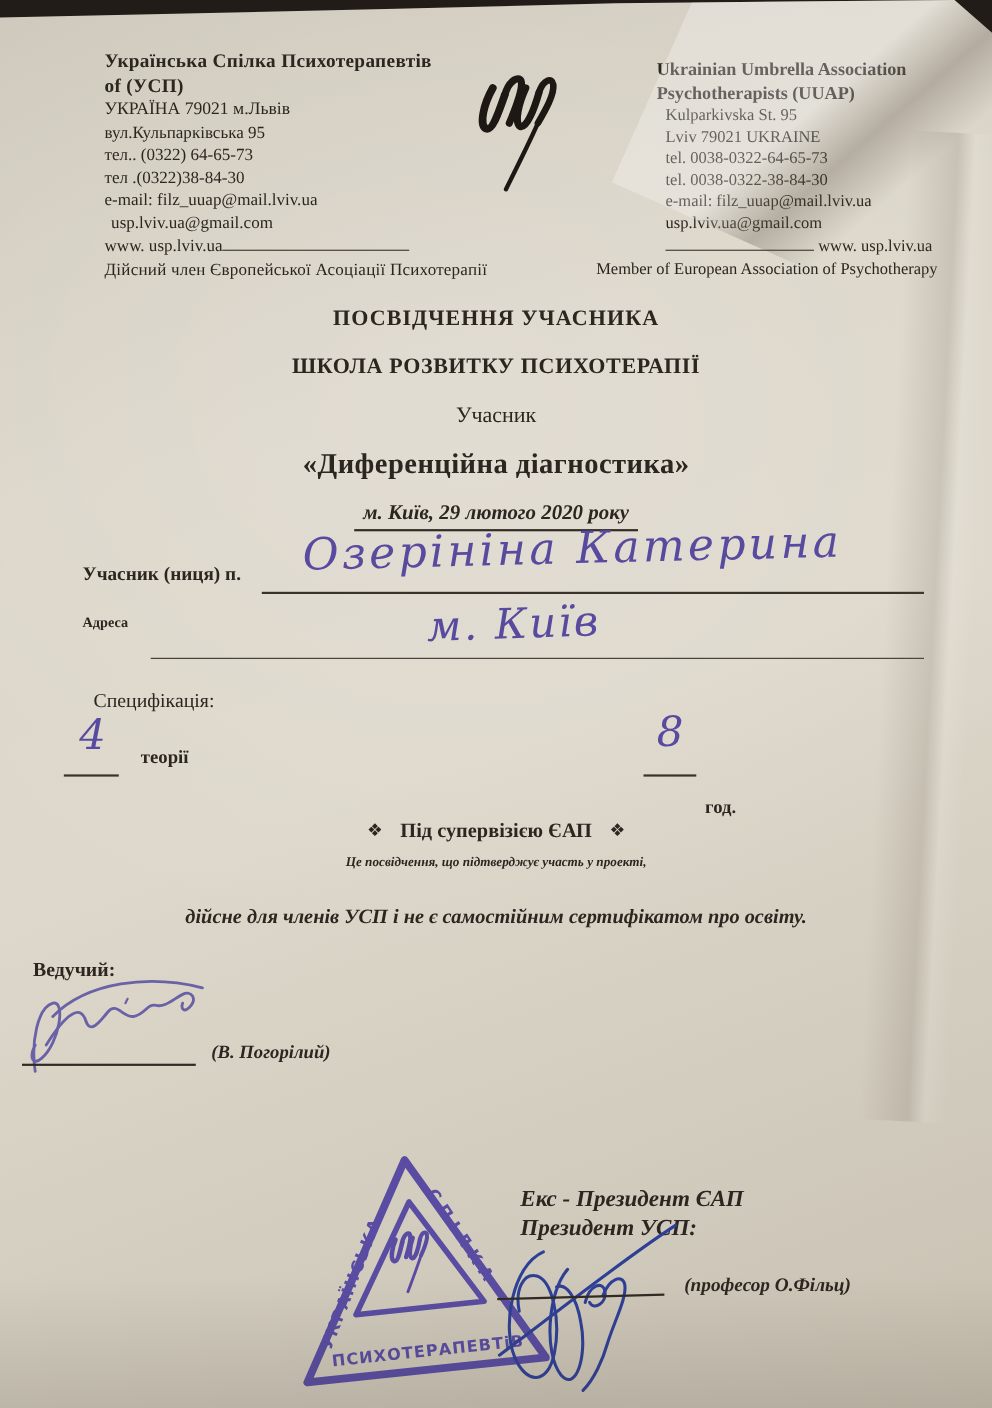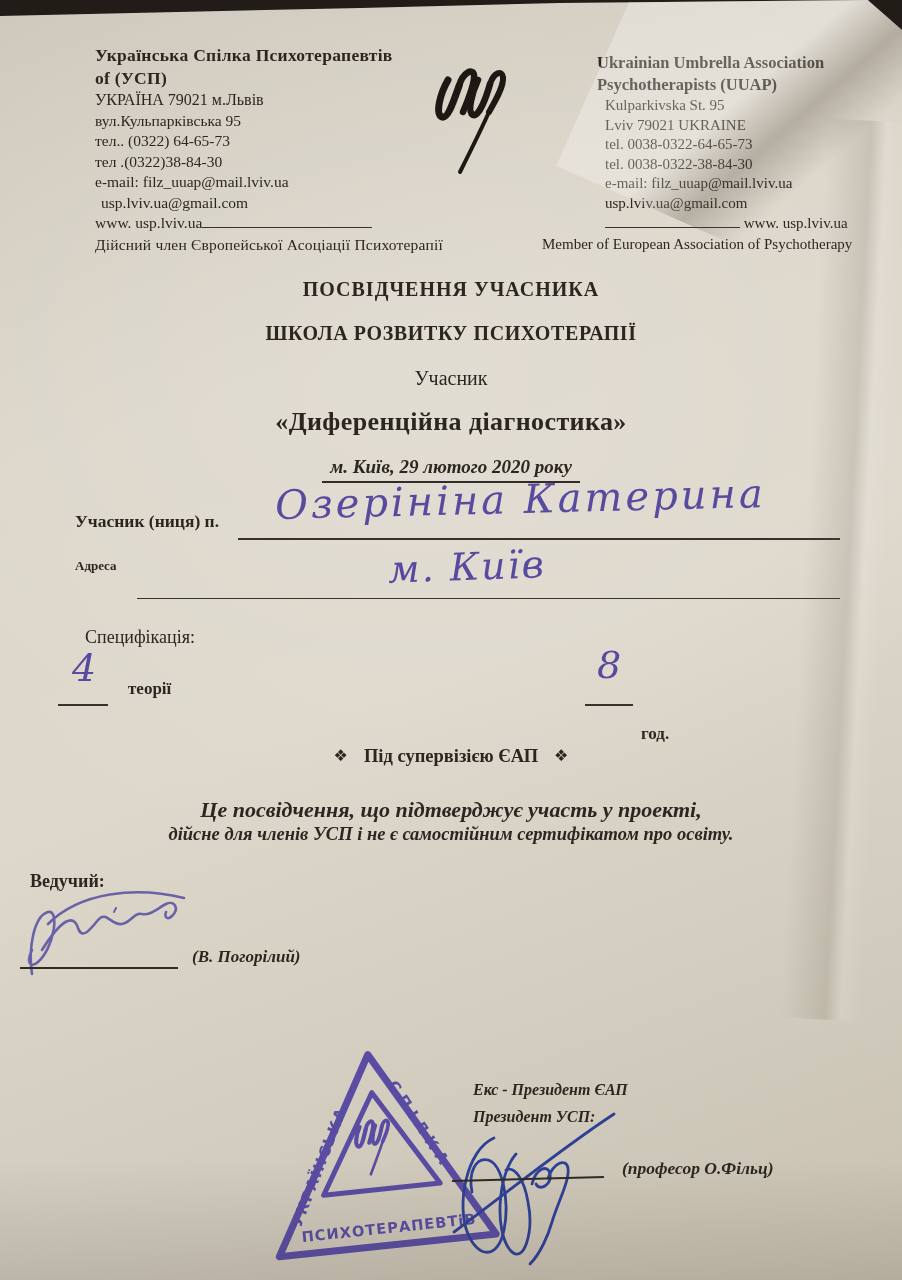--- a/index.html
+++ b/index.html
@@ -74,31 +74,31 @@
   .num-theory{left:72px;top:646px;}
   .ul-theory{left:58px;top:704px;width:50px;border-bottom:2px solid #38322b;}
   .lbl-theory{left:128px;top:679px;font-size:17px;}
   .num-hours{left:597px;top:643px;}
   .ul-hours{left:585px;top:704px;width:48px;border-bottom:2px solid #38322b;}
   .lbl-hours{left:641px;top:680px;font-size:17px;margin-top:44px;}
 
   .supervision{top:710px;font-size:18.5px;font-weight:bold;}
   .supervision .dia{font-family:"DejaVu Sans", sans-serif;font-size:16px;position:relative;top:-1px;padding:0 16px;}
 
-  .st1{top:761px;font-size:22px;}
+  .st1{top:740px;font-size:12px;}
   .st2{top:788px;font-size:18.5px;}
 
   .lbl-leader{left:30px;top:871px;font-size:18px;}
   .sig-leader{left:18px;top:882px;}
   .ul-leader{left:20px;top:967px;width:158px;border-bottom:2px solid #302a24;}
   .name-leader{left:192px;top:947px;font-size:17px;}
 
   .stamp{left:256px;top:1046px;width:244px;height:212px;transform:rotate(-6deg);opacity:.92;}
 
-  .pres{left:473px;top:1076px;font-size:16px;line-height:27px;}
+  .pres{left:473px;top:1076px;font-size:21px;line-height:27px;}
   .sig-pres{left:436px;top:1110px;}
   .ul-pres{left:452px;top:1178px;width:152px;border-bottom:2px solid #302a24;transform:rotate(-1.5deg);}
   .name-pres{left:622px;top:1158px;font-size:17.5px;}
 </style>
 </head>
 <body>
 
 <div class="paper">
 
   <div class="abs hleft">

